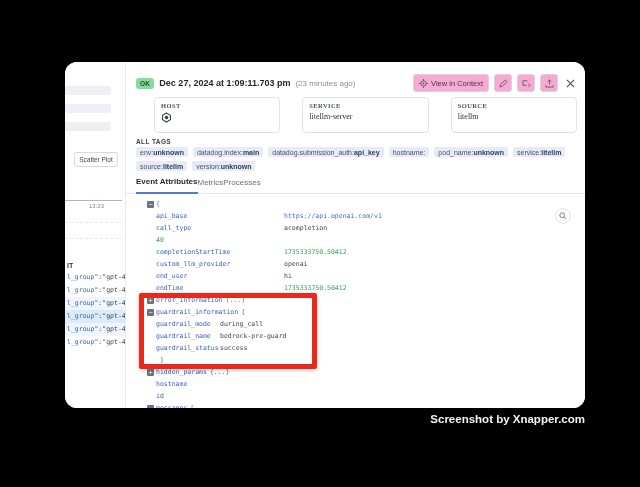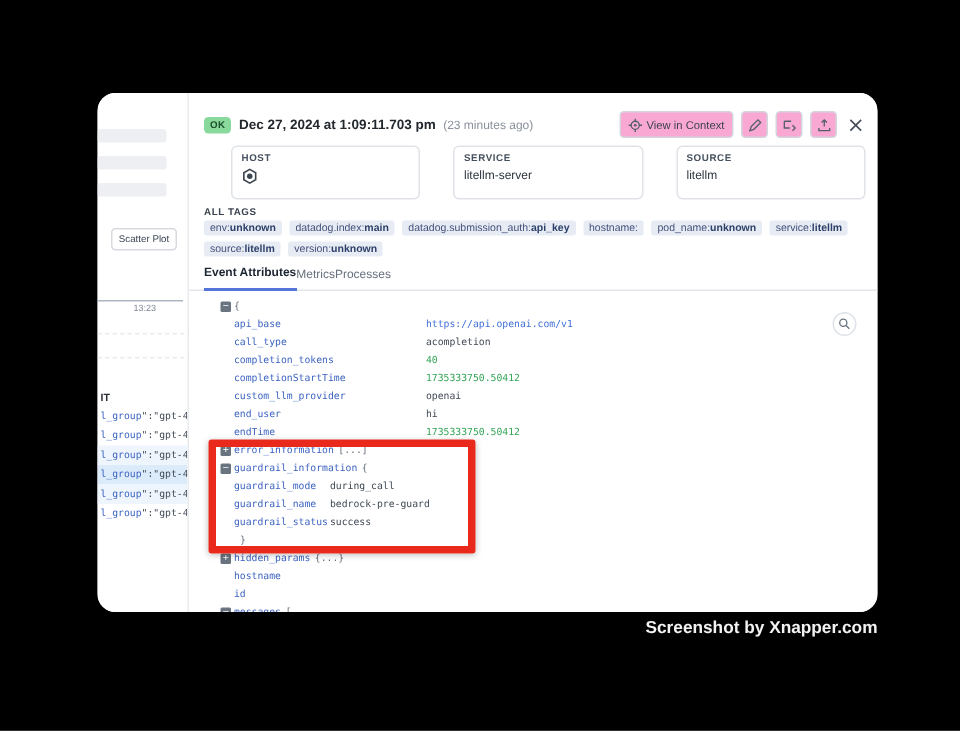--- a/index.html
+++ b/index.html
@@ -39,21 +39,21 @@
   .ts { font-size:9px; font-weight:bold; color:#22272e; white-space:nowrap; }
   .ago { font-size:8px; color:#8a919b; white-space:nowrap; }
   .hdr-spacer { flex:1; }
   .btn { display:flex; align-items:center; gap:3px; height:18px; border:1px solid #d2d6dc;
          border-radius:3px; background:#f9a8d4; padding:0 5px; font-size:7.5px; color:#39424e;
          white-space:nowrap; cursor:pointer; }
   .btn.square { width:18px; justify-content:center; padding:0; }
   .icon-x { display:flex; align-items:center; justify-content:center; width:14px; height:18px; }
   svg.ic { display:block; }
 
-  .cards { position:absolute; left:28px; right:8px; top:35px; display:flex; gap:22px; }
+  .cards { position:absolute; left:28px; right:8px; top:35px; display:flex; gap:22px;font-family:Liberation Serif, serif; }
   .card { flex:1; border:1px solid #dfe3e8; border-radius:4px; height:36px; padding:4px 6px; }
   .card-label { font-size:6.5px; font-weight:bold; color:#46525f; letter-spacing:.4px; }
   .card-value { font-size:8px; color:#2c343d; margin-top:3px; }
 
   .alltags-label { position:absolute; left:10px; top:76px; font-size:6.5px; font-weight:bold;
                    color:#39424e; letter-spacing:.4px; }
   .tags { position:absolute; left:10px; right:8px; top:85px; display:flex; flex-wrap:wrap;
           gap:4px 5px; }
   .tag { background:#e6ebf4; border-radius:2px; padding:1.5px 4px; font-size:7px;
          color:#44507a; white-space:nowrap; cursor:pointer; }
@@ -217,21 +217,20 @@
           </div>
         <div class="arow">
             <span class="akey">api_base</span>
             <span class="aval v-link">https://api.openai.com/v1</span>
           </div>
         <div class="arow">
             <span class="akey">call_type</span>
             <span class="aval v-str">acompletion</span>
           </div>
         <div class="arow">
-            <span class="akey">completion_tokens</span>
             <span class="aval v-num">40</span>
           </div>
         <div class="arow">
             <span class="akey">completionStartTime</span>
             <span class="aval v-num">1735333750.50412</span>
           </div>
         <div class="arow">
             <span class="akey">custom_llm_provider</span>
             <span class="aval v-str">openai</span>
           </div>

